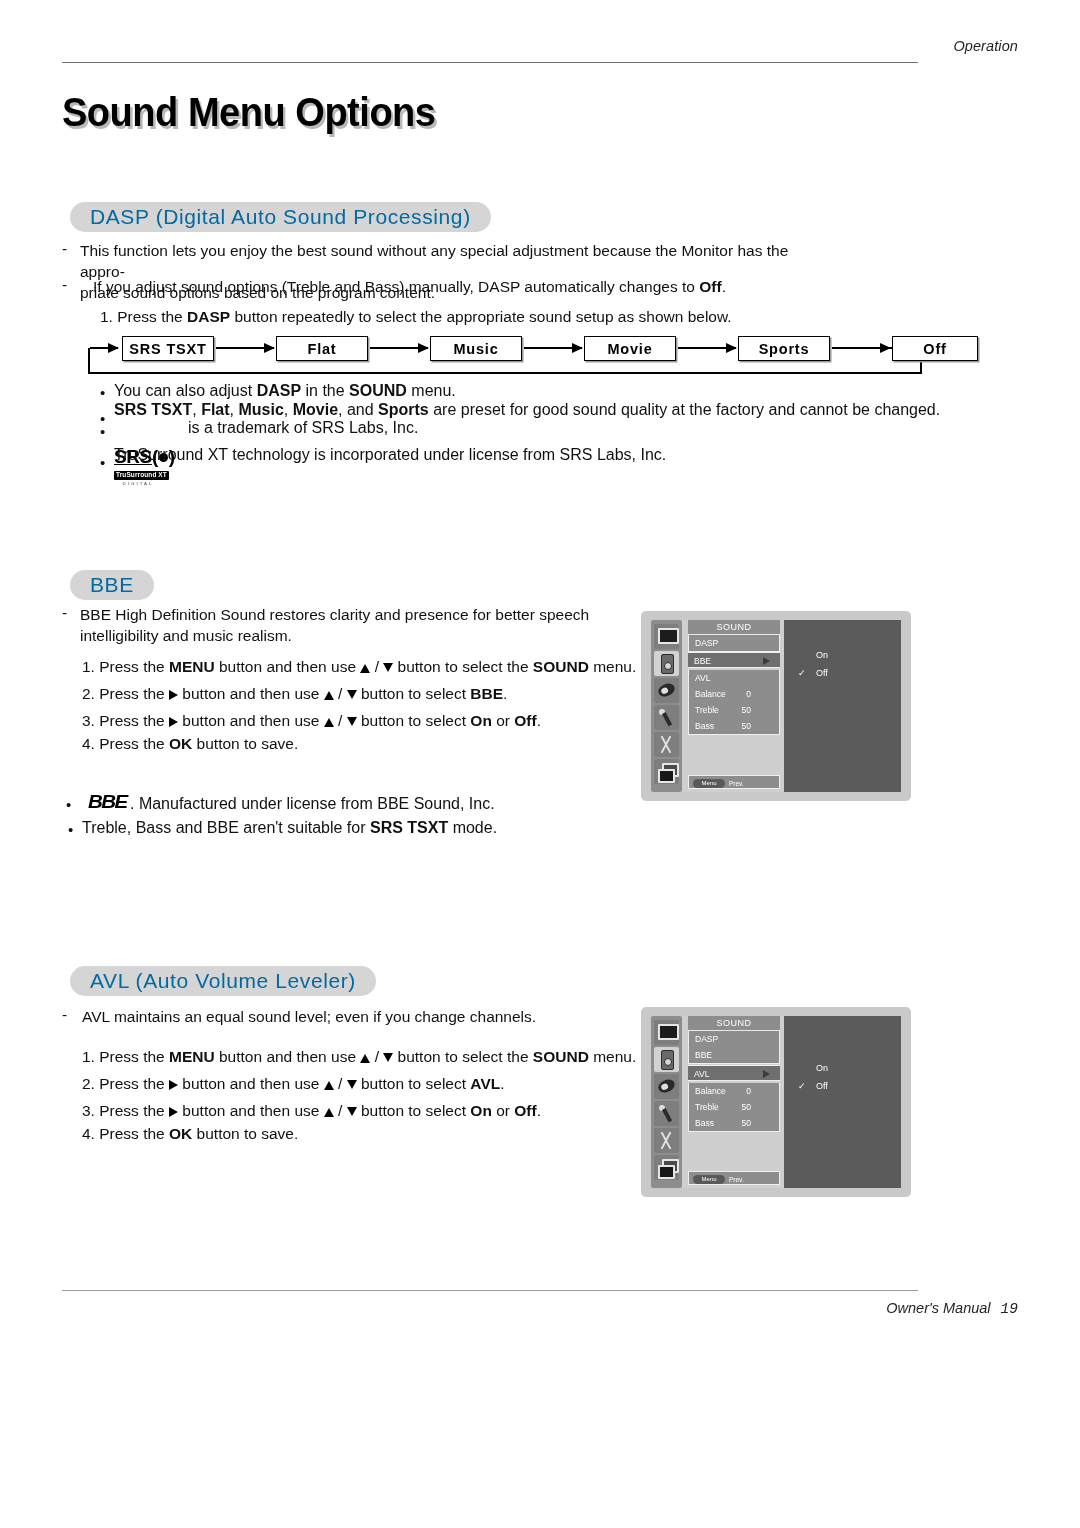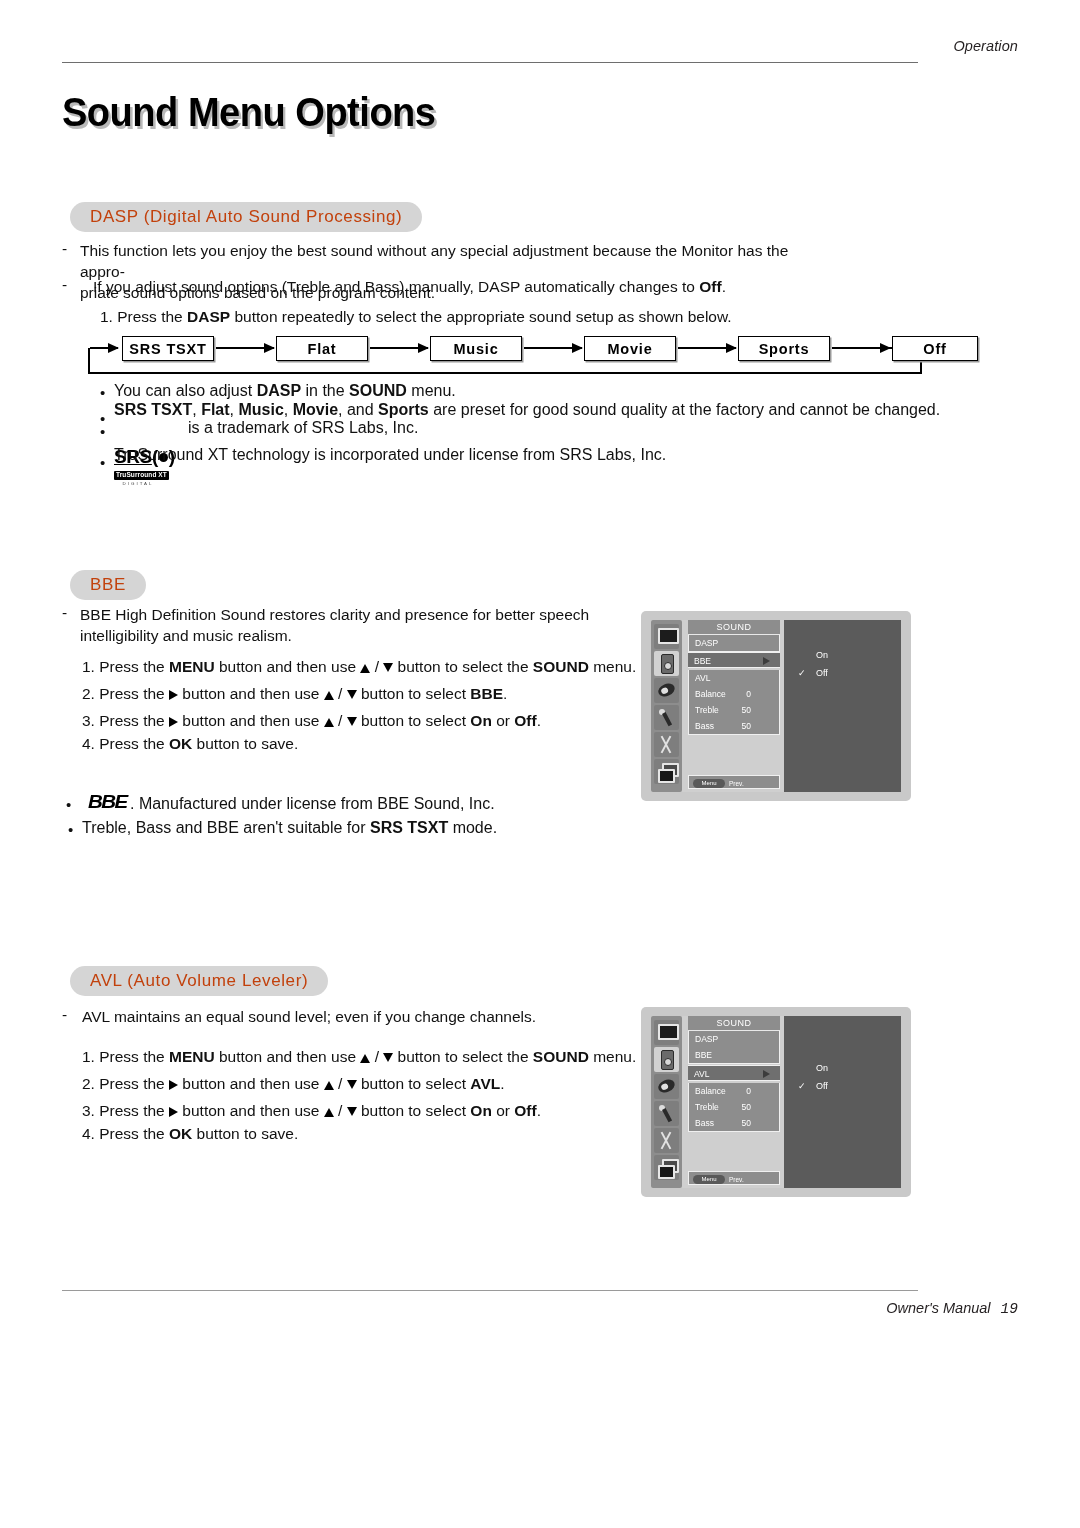--- a/index.html
+++ b/index.html
@@ -59,22 +59,22 @@
   }
 
   
   .pill {
     position: absolute;
     background: #d5d5d5;
     border-radius: 18px;
     height: 30px;
     line-height: 30px;
     padding: 0 20px;
-    font-size: 17px;
-    color: #c2410c;
+    font-size: 21px;
+    color: #0369a1;
     letter-spacing: 0.6px;
     white-space: nowrap;
   }
   #pill-dasp { left: 70px; top: 202px; }
   #pill-bbe  { left: 70px; top: 570px; }
   #pill-avl  { left: 70px; top: 966px; }
 
   
   .txt {
     position: absolute;

